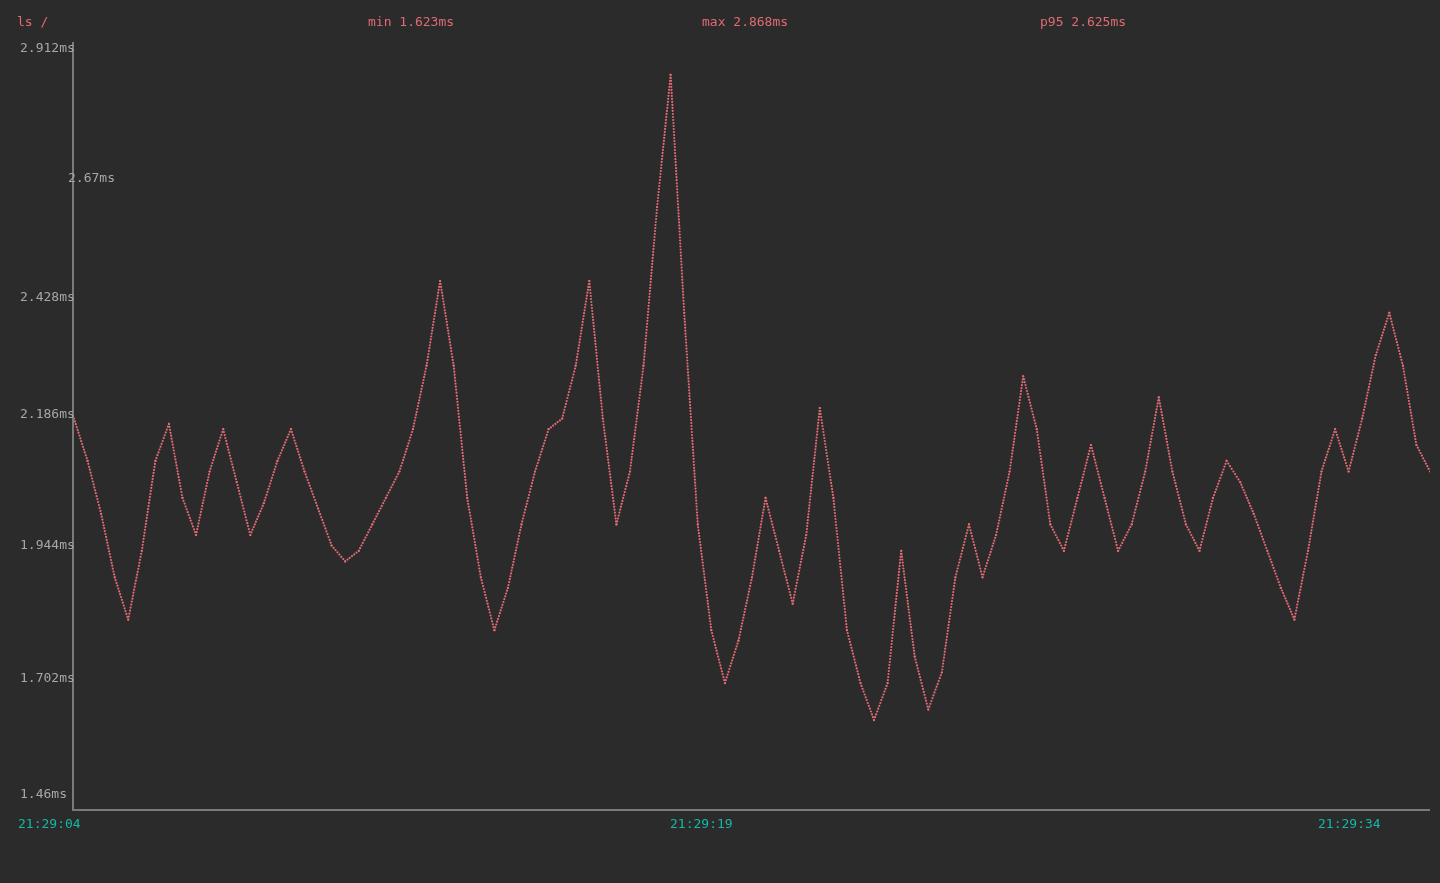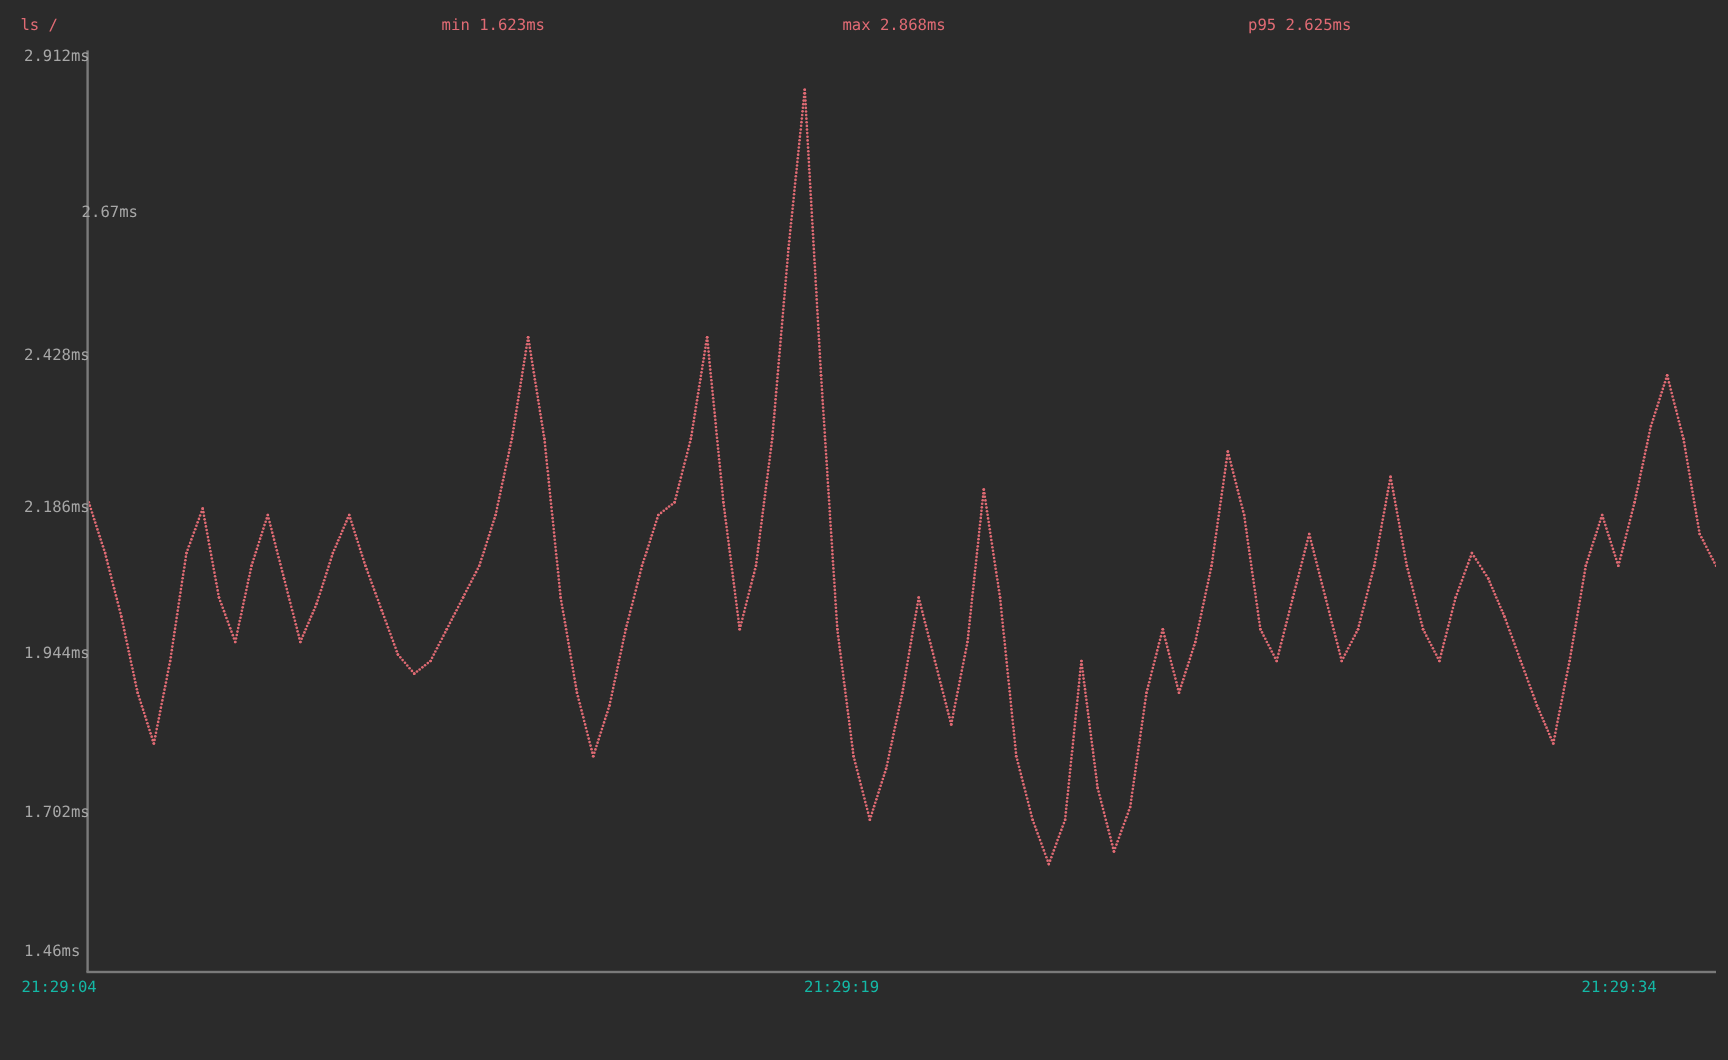--- a/index.html
+++ b/index.html
@@ -89,21 +89,21 @@
     <span class="stat-p95">p95 2.625ms</span>
   </div>
 
   <div class="axis-line-y"></div>
   <div class="axis-line-x"></div>
 
   <div class="y-ticks">
     <div style="top:40px;">2.912ms</div>
     <div style="top:170px;padding-left:48px;">2.67ms</div>
     <div style="top:289px;">2.428ms</div>
-    <div style="top:416px;">2.186ms</div>
+    <div style="top:406px;">2.186ms</div>
     <div style="top:537px;text-align:center;">1.944ms</div>
     <div style="top:670px;text-align:center;">1.702ms</div>
     <div style="top:786px;">1.46ms</div>
   </div>
 
   <div class="x-ticks">
     <div style="left:18px;">21:29:04</div>
     <div style="left:670px;">21:29:19</div>
     <div style="left:1318px;">21:29:34</div>
   </div>

